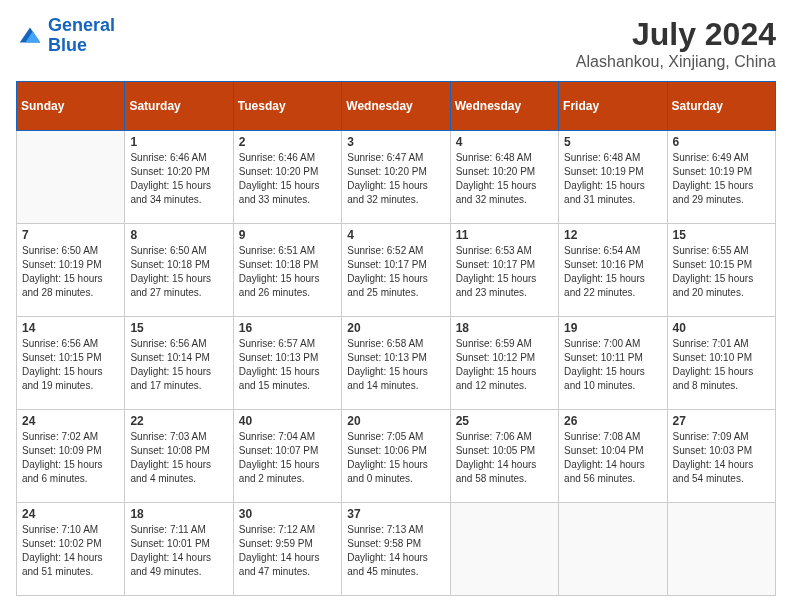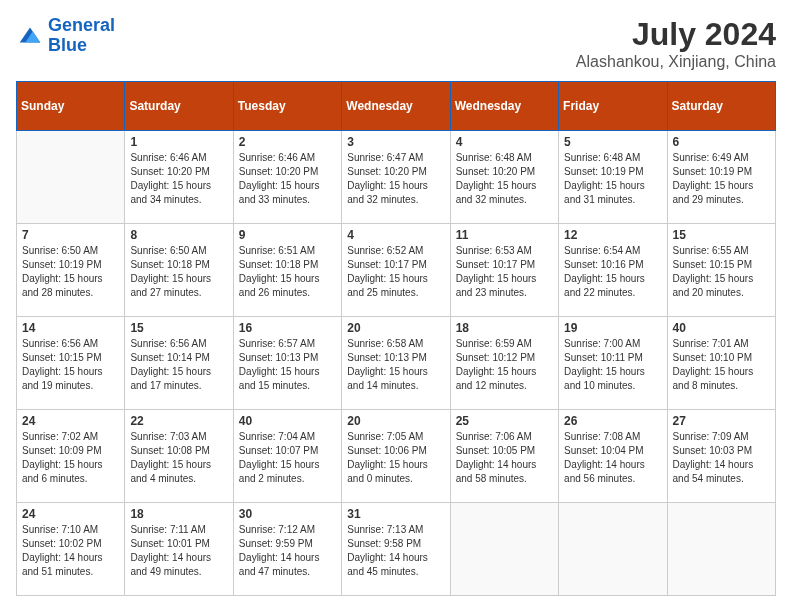--- a/index.html
+++ b/index.html
@@ -249,21 +249,21 @@
           </td>
           <td>
             <div class="day-number">18</div>
             <div class="day-info">Sunrise: 7:11 AM<br>Sunset: 10:01 PM<br>Daylight: 14 hours<br>and 49 minutes.</div>
           </td>
           <td>
             <div class="day-number">30</div>
             <div class="day-info">Sunrise: 7:12 AM<br>Sunset: 9:59 PM<br>Daylight: 14 hours<br>and 47 minutes.</div>
           </td>
           <td>
-            <div class="day-number">31</div>
+            <div class="day-number">37</div>
             <div class="day-info">Sunrise: 7:13 AM<br>Sunset: 9:58 PM<br>Daylight: 14 hours<br>and 45 minutes.</div>
           </td>
           <td class="empty"></td>
           <td class="empty"></td>
           <td class="empty"></td>
         </tr>
       </tbody>
   </table>
 </div>
 

